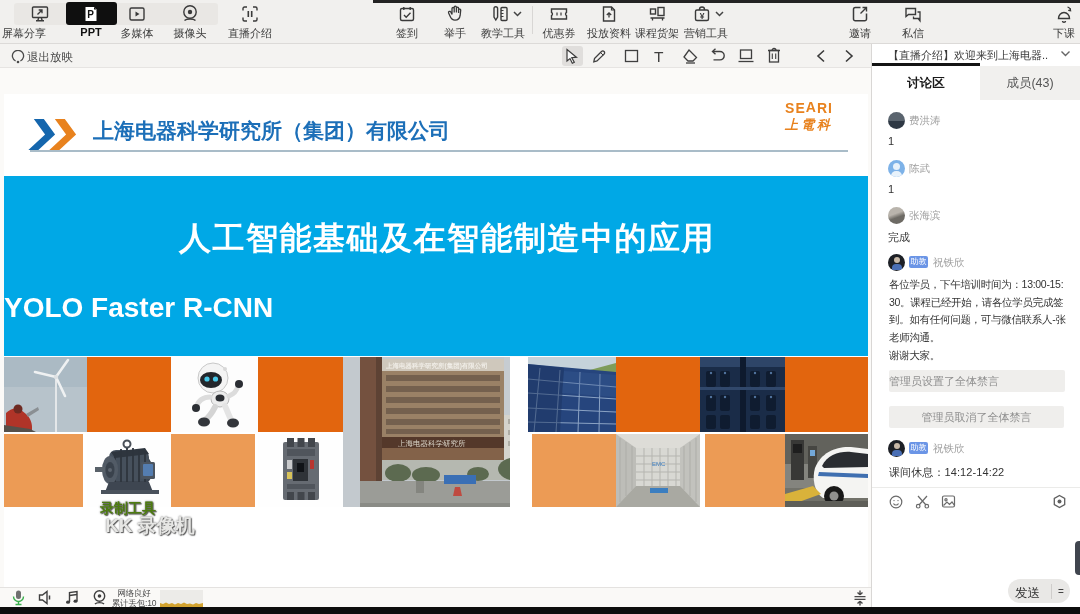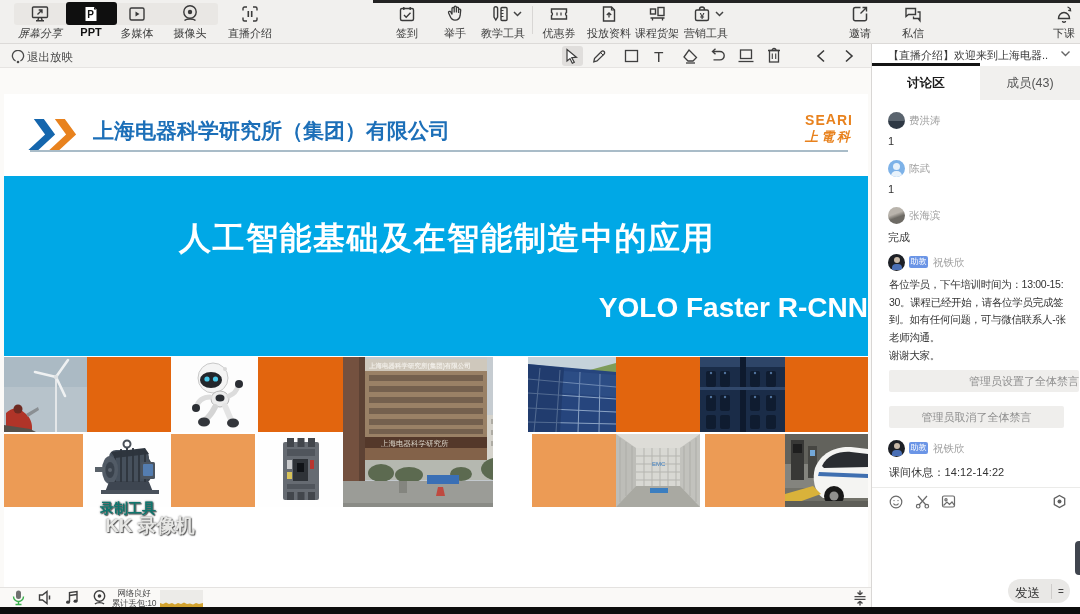--- a/index.html
+++ b/index.html
@@ -16,21 +16,21 @@
 <div class="abs" style="left:373px;top:0;width:707px;height:3px;background:#232323;"></div>
 <div class="abs" style="left:14px;top:3px;width:204px;height:22px;background:#e9e7e4;border-radius:3px;"></div>
 <div class="abs" style="left:66px;top:2px;width:51px;height:23px;background:#0f0f0f;border-radius:3px;"></div>
 <g id="icons-top"></g>
 
 <svg class="abs" style="left:30px;top:4px;" width="20" height="20" viewBox="0 0 20 20" fill="none" stroke="#3a3a3a" stroke-width="1.4">
   <rect x="2.5" y="3" width="15" height="10.5" rx="1"></rect>
   <path d="M7.5,10.5 L11.8,6.2 M12,9.3 V6 H8.7" stroke-width="1.3"></path>
   <path d="M6,16.8 h8 M8.7,13.5 l-0.9,3.3 M11.3,13.5 l0.9,3.3"></path>
 </svg>
-<div class="lbl" style="left:40px;font-style:italic;">屏幕分享</div>
+<div class="lbl" style="left:24px;">屏幕分享</div>
 
 <svg class="abs" style="left:81px;top:4px;" width="20" height="20" viewBox="0 0 20 20">
   <path d="M4.5,3 h8.5 l2.5,2.5 v11.5 h-11 Z" fill="#ffffff"></path>
   <path d="M13,3 v2.5 h2.5 Z" fill="#111"></path>
   <text x="9.5" y="14" font-size="10" font-weight="bold" fill="#111" text-anchor="middle" font-family="Liberation Sans">P</text>
 </svg>
 <div class="lbl" style="left:91px;font-weight:bold;color:#111;">PPT</div>
 
 <svg class="abs" style="left:127px;top:4px;" width="20" height="20" viewBox="0 0 20 20" fill="none" stroke="#3a3a3a" stroke-width="1.4">
   <rect x="3" y="4" width="14" height="12" rx="1.5"></rect>
@@ -160,35 +160,35 @@
 </svg>
 <svg class="abs" style="left:844px;top:49px;" width="10" height="14" viewBox="0 0 10 14" fill="none" stroke="#3a3a3a" stroke-width="1.6">
   <path d="M2,1.5 L8,7 L2,12.5"></path>
 </svg>
 
 <div class="abs" style="left:0;top:68px;width:871px;height:519px;background:#fbfaf8;"></div>
 <div class="abs" style="left:4px;top:94px;width:864px;height:493px;background:#ffffff;"></div>
 
 <div class="abs" style="left:93px;top:117px;font-size:21px;font-weight:bold;color:#1c6fb8;">上海电器科学研究所（集团）有限公司</div>
 <div class="abs" style="left:30px;top:150px;width:818px;height:2px;background:#a9bcc8;"></div>
-<div class="abs" style="left:781px;top:112px;width:56px;text-align:center;margin-left:20px;">
+<div class="abs" style="left:781px;top:100px;width:56px;text-align:center;">
   <div style="font-size:14px;font-weight:bold;color:#e8821e;letter-spacing:1px;">SE<span style="display:inline-block;transform:translateY(-1px);">A</span>RI</div>
   <div style="font-size:13px;color:#e8821e;font-family:'Liberation Serif',serif;font-style:italic;font-weight:bold;letter-spacing:3px;">上電科</div>
 </div>
 
 <svg class="abs" style="left:27px;top:118px;" width="56" height="33" viewBox="0 0 56 33">
   <g transform="skewX(-10) translate(7,0)">
     <path d="M0,1 L10,1 L24,16.5 L10,32 L0,32 L14,16.5 Z" fill="#1566ad"></path>
     <path d="M21,1 L31,1 L45,16.5 L31,32 L21,32 L35,16.5 Z" fill="#e8821e"></path>
   </g>
 </svg>
 
 <div class="abs" style="left:4px;top:176px;width:864px;height:180px;background:#00a8e6;"></div>
 <div class="abs" style="left:4px;top:217px;width:864px;text-align:center;font-size:32px;letter-spacing:1.5px;font-weight:bold;color:#ffffff;padding-left:22px;box-sizing:border-box;">人工智能基础及在智能制造中的应用</div>
-<div class="abs" style="left:4px;top:292px;width:864px;text-align:right;font-size:28px;font-weight:bold;color:#ffffff;">YOLO&nbsp;Faster&nbsp;R-CNN</div>
+<div class="abs" style="left:4px;top:292px;width:864px;text-align:left;font-size:28px;font-weight:bold;color:#ffffff;">YOLO&nbsp;Faster&nbsp;R-CNN</div>
 
 
 <div class="abs" style="left:87px;top:357px;width:84px;height:75px;background:#e2650e;"></div>
 <div class="abs" style="left:258px;top:357px;width:85px;height:75px;background:#e2650e;"></div>
 <div class="abs" style="left:616px;top:357px;width:84px;height:75px;background:#e2650e;"></div>
 <div class="abs" style="left:785px;top:357px;width:83px;height:75px;background:#e2650e;"></div>
 
 <div class="abs" style="left:4px;top:434px;width:79px;height:73px;background:#ec9b55;"></div>
 <div class="abs" style="left:171px;top:434px;width:84px;height:73px;background:#ec9b55;"></div>
 <div class="abs" style="left:532px;top:434px;width:84px;height:73px;background:#ec9b55;"></div>
@@ -269,21 +269,21 @@
   <rect x="29" y="26" width="5" height="9" fill="#c9cacc"></rect>
       <rect x="52" y="26" width="4" height="9" fill="#b8352f"></rect>
   <rect x="29" y="38" width="5" height="7" fill="#d8c35a"></rect>
   <rect x="29" y="50" width="28" height="5" fill="#50555c"></rect>
   <rect x="29" y="58" width="7" height="8" fill="#42464c"></rect>
       <rect x="39.5" y="58" width="7" height="8" fill="#42464c"></rect>
       <rect x="50" y="58" width="7" height="8" fill="#42464c"></rect>
 </svg>
   </div>
 
-<div class="abs" style="left:343px;top:357px;width:150px;height:150px;background:#c3c9ce;overflow:hidden;">
+<div class="abs" style="left:343px;top:357px;width:150px;height:150px;background:#c3c9ce;overflow:hidden;padding-left:17px;">
 <svg width="184" height="150" viewBox="0 0 184 150">
   <rect x="0" y="0" width="184" height="150" fill="#c3c9ce"></rect>
   <rect x="0" y="0" width="22" height="150" fill="#74513f"></rect>
   <rect x="16" y="0" width="6" height="150" fill="#5d4234"></rect>
   <rect x="22" y="2" width="122" height="100" fill="#9a8166"></rect>
   <rect x="22" y="2" width="122" height="12" fill="#cfc8bc"></rect>
   <g fill="#74604e">
     <rect x="26" y="18" width="114" height="6"></rect>
         <rect x="26" y="29" width="114" height="6"></rect>
         <rect x="26" y="40" width="114" height="6"></rect>
@@ -424,21 +424,21 @@
   <path d="M30,34 C36,18 52,12 66,13 L83,15 L83,64 L38,64 C29,58 27,44 30,34 Z" fill="#f4f4f2"></path>
   <path d="M37,32 C42,21 55,17 66,18 L83,20 L83,33 L39,34 Z" fill="#2a2d31"></path>
   <path d="M34,38 L83,40 L83,44 L33,42 Z" fill="#3f6fb0"></path>
   <circle cx="49" cy="62" r="10" fill="#181818"></circle>
       <circle cx="49" cy="62" r="4.5" fill="#90908e"></circle>
   <path d="M0,60 L28,52 L36,60 L0,73 Z" fill="#d9b23a"></path>
   <rect x="0" y="67" width="83" height="6" fill="#5e5e58"></rect>
 </svg>
   </div>
 
-<div class="abs" style="left:128px;top:500px;transform:translateX(-50%);font-size:14px;font-weight:bold;color:#0f766e;text-shadow:0 0 2px #666,1px 1px 1px #555;white-space:nowrap;">录制工具</div>
+<div class="abs" style="left:128px;top:500px;transform:translateX(-50%);font-size:14px;font-weight:bold;color:#4d7c0f;text-shadow:0 0 2px #666,1px 1px 1px #555;white-space:nowrap;">录制工具</div>
 <div class="abs" style="left:130px;top:513px;transform:translateX(-50%);font-size:19px;font-weight:bold;color:#e6e6e4;text-shadow:0 0 2px #666,1px 1px 1px #555;white-space:nowrap;padding-left:40px;">KK 录像机</div>
 
 <div class="abs" style="left:0;top:587px;width:871px;height:20px;background:#faf9f7;border-top:1px solid #e4e2e0;box-sizing:border-box;"></div>
 <div class="abs" style="left:108px;top:589px;width:52px;text-align:center;font-size:8.5px;line-height:9.5px;color:#4a4a4a;letter-spacing:-0.2px;">网络良好<br>累计丢包:10</div>
 <div class="abs" style="left:160px;top:590px;width:43px;height:17px;background:#ecebe8;"></div>
 <svg class="abs" style="left:160px;top:600px;" width="43" height="7" viewBox="0 0 43 7">
   <path d="M0,7 L0,3 L3,4 L6,2.5 L9,4 L12,3 L15,4.5 L18,3 L21,4 L24,2.5 L27,4 L30,3.5 L33,4.5 L36,3 L39,4 L43,3 L43,7 Z" fill="#d2a22e"></path>
 </svg>
 
 <svg class="abs" style="left:10px;top:589px;" width="17" height="17" viewBox="0 0 17 17">
@@ -495,21 +495,21 @@
 <div class="abs" style="left:888px;top:207px;width:17px;height:17px;border-radius:50%;background:linear-gradient(160deg,#b9b4ac 40%,#6d6a64 60%);"></div>
 <div class="abs" style="left:909px;top:209px;font-size:10.5px;color:#9d9d9d;">张海滨</div>
 <div class="abs" style="left:888px;top:230px;font-size:11px;color:#333;">完成</div>
 <div class="abs" style="left:888px;top:254px;width:17px;height:17px;border-radius:50%;background:#1d2026;overflow:hidden;">
     <div style="width:6px;height:6px;border-radius:50%;background:#c8b9a8;margin:3px auto 0;"></div>
     <div style="width:10px;height:6px;border-radius:4px 4px 0 0;background:#4a6fb5;margin:1px auto 0;"></div>
   </div>
 <div class="abs" style="left:909px;top:256px;width:19px;height:12px;background:#6b95e6;border-radius:2px;color:#fff;font-size:8px;line-height:12px;text-align:center;">助教</div>
 <div class="abs" style="left:933px;top:256px;font-size:10.5px;color:#9d9d9d;">祝铁欣</div>
 <div class="abs" style="left:889px;top:276px;width:195px;font-size:10.5px;line-height:17.7px;color:#333;letter-spacing:-0.3px;">各位学员，下午培训时间为：13:00-15:<br>30。课程已经开始，请各位学员完成签<br>到。如有任何问题，可与微信联系人-张<br>老师沟通。<br>谢谢大家。</div>
-<div class="abs" style="left:889px;top:370px;width:190px;height:22px;background:#efeeec;border-radius:2px;text-align:right;line-height:22px;font-size:11px;color:#8f8f8f;">管理员设置了全体禁言</div>
+<div class="abs" style="left:889px;top:370px;width:176px;height:22px;background:#efeeec;border-radius:2px;text-align:left;line-height:22px;font-size:11px;color:#8f8f8f;">管理员设置了全体禁言</div>
 <div class="abs" style="left:889px;top:406px;width:175px;height:22px;background:#efeeec;border-radius:2px;text-align:center;line-height:22px;font-size:11px;color:#8f8f8f;">管理员取消了全体禁言</div>
 <div class="abs" style="left:888px;top:440px;width:17px;height:17px;border-radius:50%;background:#1d2026;overflow:hidden;">
     <div style="width:6px;height:6px;border-radius:50%;background:#c8b9a8;margin:3px auto 0;"></div>
     <div style="width:10px;height:6px;border-radius:4px 4px 0 0;background:#4a6fb5;margin:1px auto 0;"></div>
   </div>
 <div class="abs" style="left:909px;top:442px;width:19px;height:12px;background:#6b95e6;border-radius:2px;color:#fff;font-size:8px;line-height:12px;text-align:center;">助教</div>
 <div class="abs" style="left:933px;top:442px;font-size:10.5px;color:#9d9d9d;">祝铁欣</div>
 <div class="abs" style="left:889px;top:465px;font-size:11px;color:#333;letter-spacing:0.1px;">课间休息：14:12-14:22</div>
 <div class="abs" style="left:872px;top:487px;width:208px;height:1px;background:#ebebe9;"></div>
 

